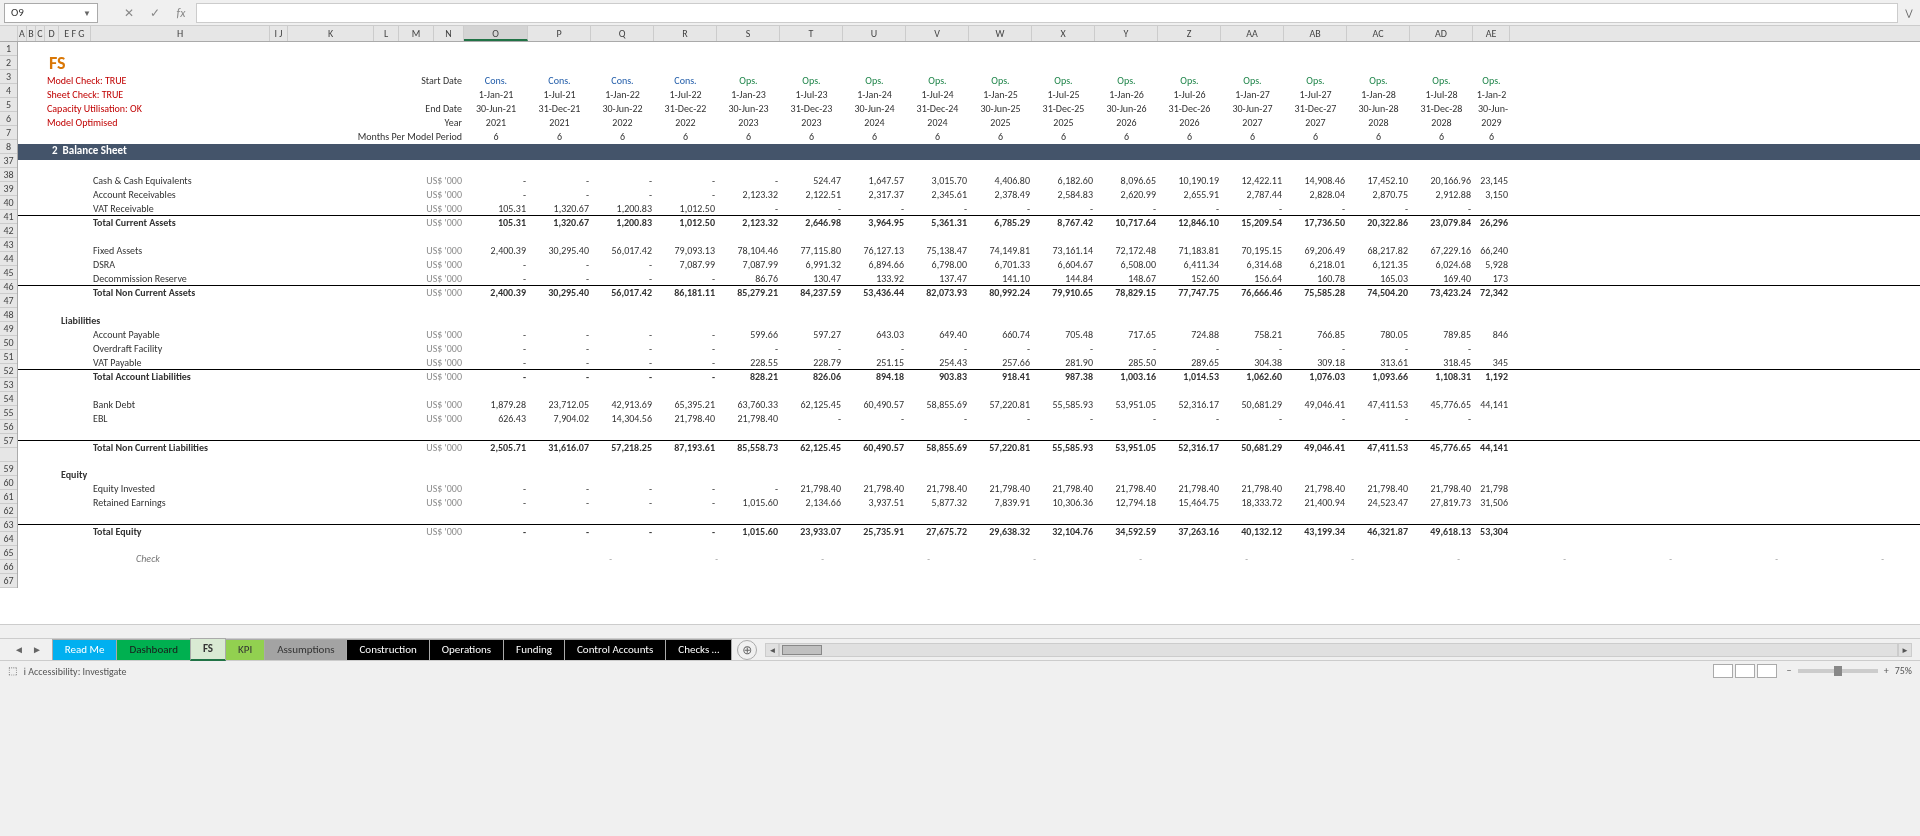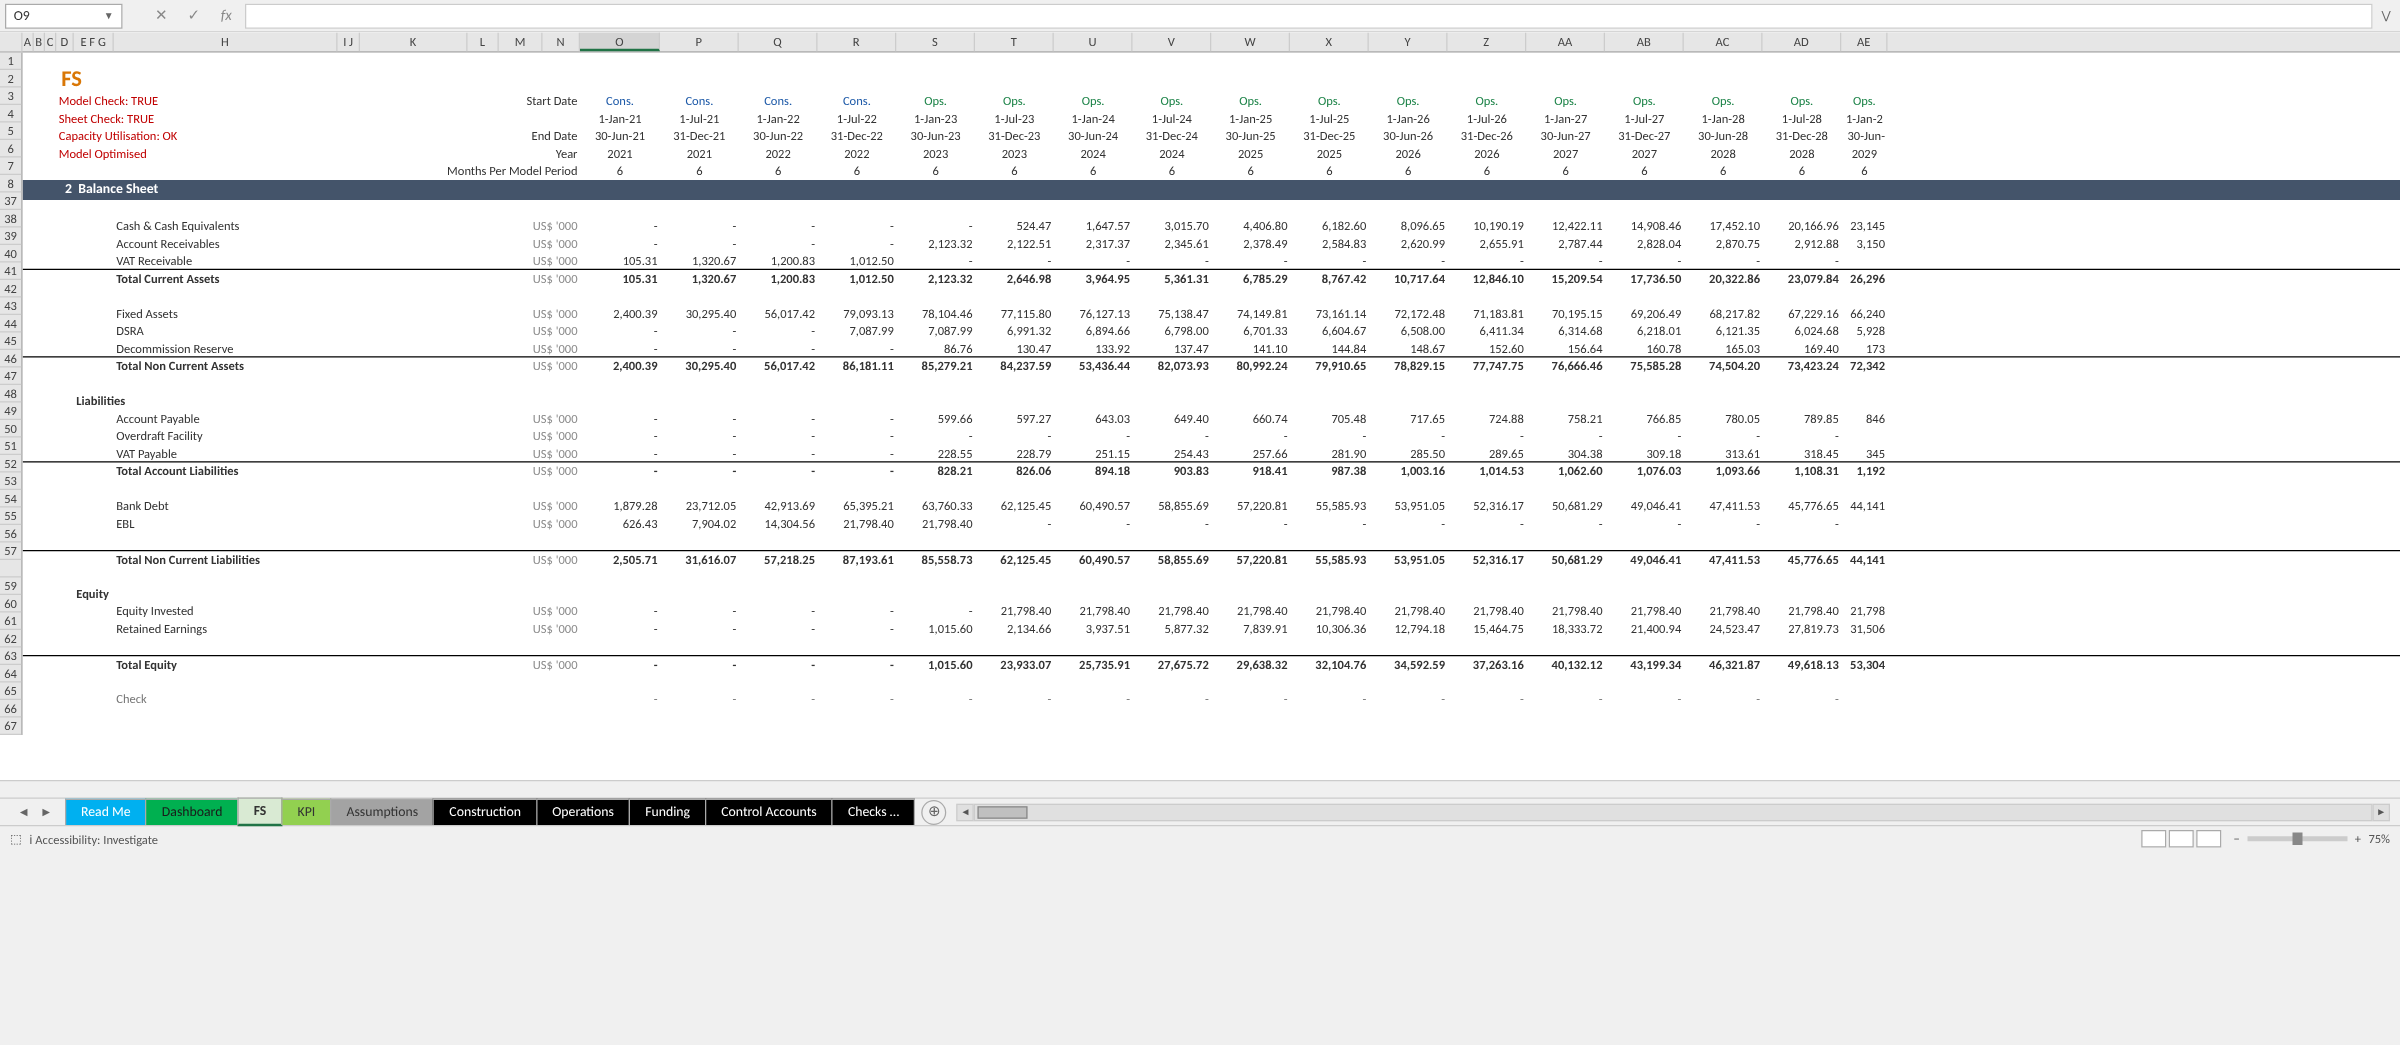--- a/index.html
+++ b/index.html
@@ -23,21 +23,21 @@
 .cell { flex-shrink:0; padding:0 2px; font-size:10px; line-height:14px; white-space:nowrap; overflow:visible; }
 .r { text-align:right; }
 .c { text-align:center; }
 .title { color:#d97706; font-size:18px; font-weight:bold; padding-left:4px; }
 .red { color:#c00000; font-size:10px; }
 .gray { color:#8b8b8b; }
 .cons { color:#1e5aa8; font-size:10px; }
 .ops { color:#1e8449; font-size:10px; }
 .section-bar { background:#44546a; color:#fff; font-weight:bold; height:16px; line-height:16px; }
 .bold { font-weight:bold; }
-.italic { color:#777; }
+.italic { font-style:italic; color:#777;margin-left:43px; }
 .tabs-bar { height:22px; background:#f0f0f0; border-top:1px solid #ccc; display:flex; align-items:center; padding-left:4px; gap:0; }
 .nav-arrows { display:flex; gap:8px; padding:0 10px; color:#666; font-size:10px; }
 .tab { padding:2px 12px; font-size:11px; border:1px solid #aaa; border-bottom:none; margin-right:-1px; cursor:pointer; line-height:16px; }
 .tab.readme{background:#00b0f0;color:#fff;}
 .tab.dashboard{background:#00b050;color:#1a1a1a;}
 .tab.fs{background:#d9ead3;border-bottom:2px solid #217346;font-weight:bold;}
 .tab.kpi{background:#92d050;}
 .tab.assumptions{background:#a3a3a3;}
 .tab.dark{background:#000;color:#fff;}
 .tab-add{width:20px;height:20px;border:1px solid #aaa;border-radius:10px;display:flex;align-items:center;justify-content:center;margin-left:6px;font-size:12px;color:#666;}

